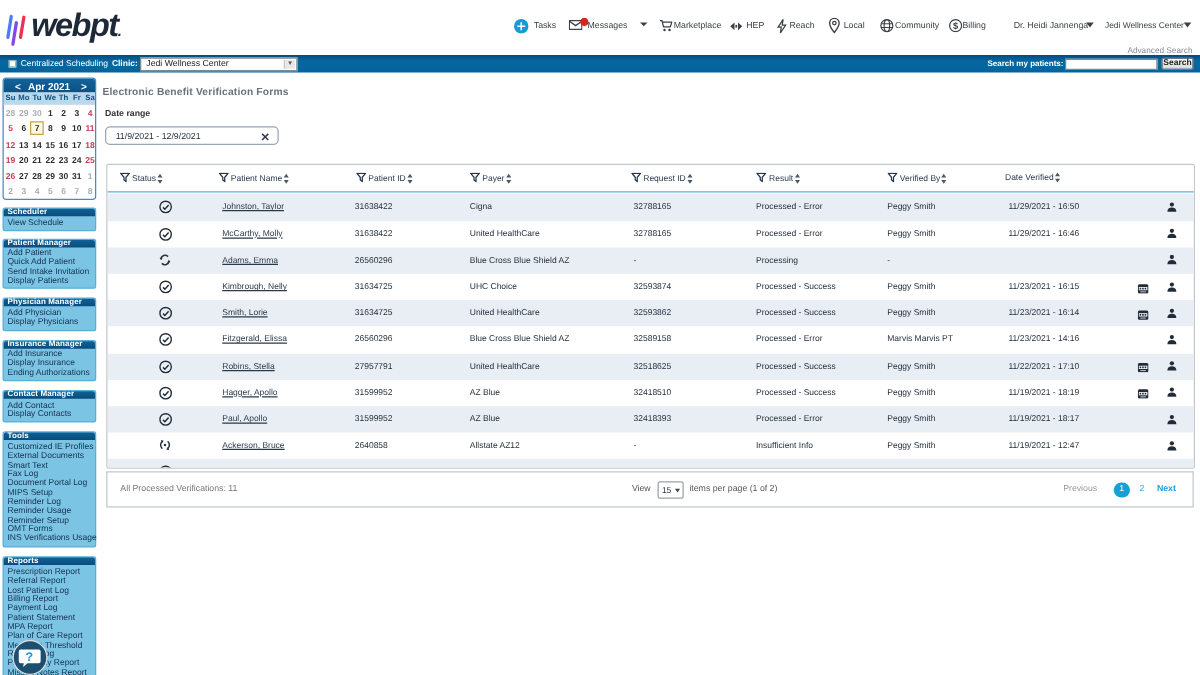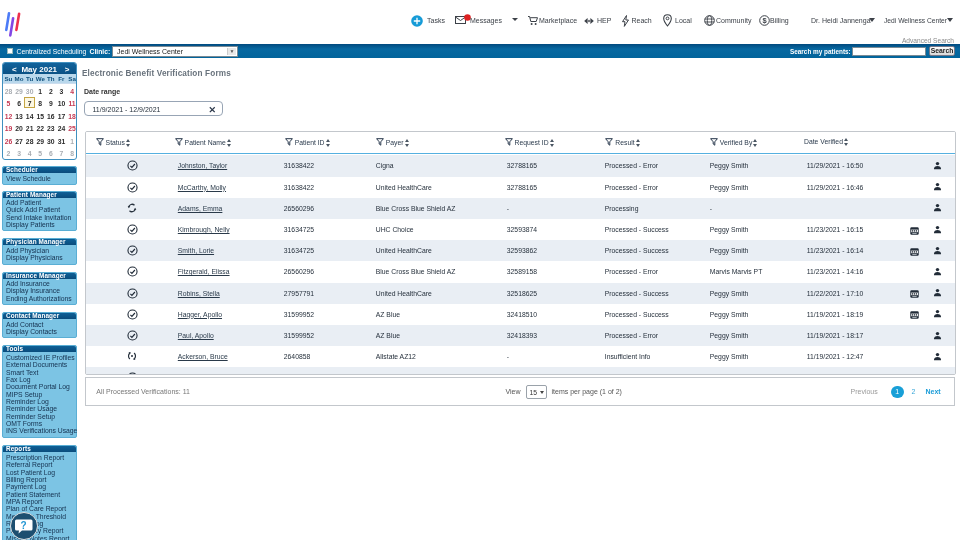--- a/index.html
+++ b/index.html
@@ -108,20 +108,21 @@
 </head>
 <body>
 <div id="page">
 
   <div id="top">
     <svg id="logo" width="100" height="32" viewBox="0 0 100 32">
       <line x1="9" y1="5.2" x2="6.3" y2="21.9" stroke="#4c7bf7" stroke-width="2.6" stroke-linecap="round"></line>
       <line x1="13.1" y1="10.2" x2="10.3" y2="27.4" stroke="#8247e5" stroke-width="2.6" stroke-linecap="round"></line>
       <line x1="19.1" y1="5.8" x2="16.4" y2="21.9" stroke="#ee2f4d" stroke-width="2.6" stroke-linecap="round"></line>
     </svg>
+    <div id="brand">webpt<span style="font-size:12px;">.</span></div>
 
     <svg class="ticon" style="left:410.5px;top:15px;" width="12" height="12" viewBox="0 0 12 12">
       <circle cx="6" cy="6" r="5.8" fill="#169bd7"></circle>
       <path d="M6 2.8v6.4M2.8 6h6.4" stroke="#fff" stroke-width="1.3"></path>
     </svg>
     <div class="topitem" style="left:427px;">Tasks</div>
 
     <svg class="ticon" style="left:455px;top:16px;" width="11" height="8" viewBox="0 0 11 8">
       <rect x="0.5" y="0.5" width="10" height="7" fill="none" stroke="#3c4148" stroke-width="1"></rect>
       <path d="M0.5 1 L5.5 4.5 L10.5 1" fill="none" stroke="#3c4148" stroke-width="1"></path>
@@ -183,21 +184,21 @@
     <div id="clinic-sel">Jedi Wellness Center<span class="car">▼</span></div>
     <div class="bl" style="left:790px;font-weight:bold;font-size:6.4px;top:4.2px;">Search my patients:</div>
     <div id="psearch"></div>
     <div id="sbtn">Search</div>
   </div>
   <div id="advsearch">Advanced Search</div>
 
   <div id="cal">
     <div id="calhead">
       <span style="position:absolute;left:9px;top:1.5px;">&lt;</span>
-      <span style="position:absolute;left:0;width:100%;text-align:center;top:1.5px;">May 2021</span>
+      <span style="position:absolute;left:0;width:100%;text-align:center;top:1.5px;">Apr 2021</span>
       <span style="position:absolute;right:6px;top:1.5px;">&gt;</span>
     </div>
     <div id="caldays">
       <span class="dhd" style="left:0.2px;">Su</span>
         <span class="dhd" style="left:10.8px;">Mo</span>
         <span class="dhd" style="left:21.4px;">Tu</span>
         <span class="dhd" style="left:32px;">We</span>
         <span class="dhd" style="left:42.6px;">Th</span>
         <span class="dhd" style="left:53.2px;">Fr</span>
         <span class="dhd" style="left:63.8px;">Sa</span>

